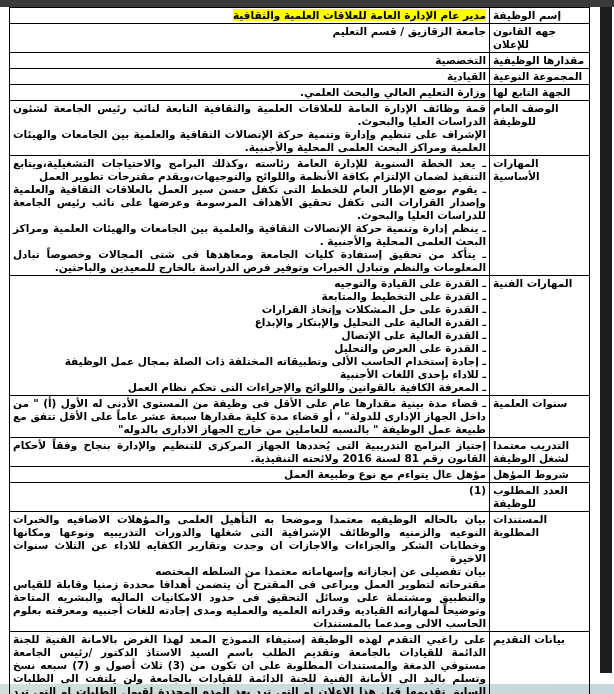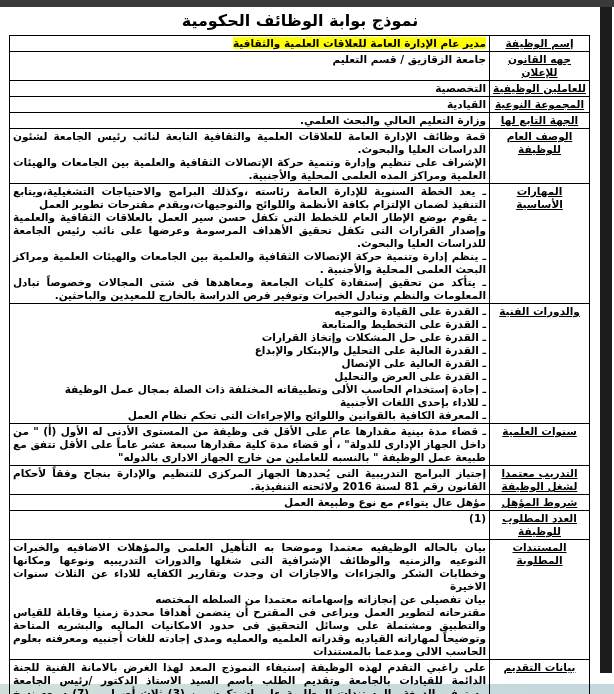--- a/index.html
+++ b/index.html
@@ -29,77 +29,76 @@
     width:580px;border-collapse:collapse;table-layout:fixed;
     border:1px solid var(--border);
     border-left:1px dashed #9a9a9a;
   }
   td{
     border:1px solid var(--border);
     vertical-align:top;
     font-size:10.5px;line-height:13px;
     padding:1px 3px;
   }
-  td.lbl{width:100px;text-align:center;text-decoration:underline;}
+  td.lbl{width:100px;text-align:left;}
   td.val{width:480px;text-align:right;margin-left:28px;}
   td.val .just{text-align:justify;text-justify:inter-word;}
   td.val .ctr{text-align:right;}
   .hl{background:var(--highlight);}
   tr.thin td{height:15px;}
 </style>
 </head>
 <body>
 
 <div class="top-bar"></div>
 <div class="right-bar"></div>
 <div class="bottom-strip"></div>
 
 <div class="page">
-  <h1 class="doc-title">نموذج بوابة الوظائف الحكومية</h1>
 
   <table class="form">
     <tbody>
       <tr class="thin">
         <td class="lbl">إسم الوظيفة</td>
         <td class="val rgt"><span class="hl">مدير عام الإدارة العامة للعلاقات العلمية والثقافية</span></td>
       </tr>
       <tr class="thin">
         <td class="lbl">جهه القانون للإعلان</td>
         <td class="val rgt">جامعة الزقازيق / قسم التعليم</td>
       </tr>
       <tr class="thin">
-        <td class="lbl">للعاملين الوظيفية</td>
+        <td class="lbl">مقدارها الوظيفية</td>
         <td class="val rgt">التخصصية</td>
       </tr>
       <tr class="thin">
         <td class="lbl">المجموعة النوعية</td>
         <td class="val rgt">القيادية</td>
       </tr>
       <tr class="thin">
         <td class="lbl">الجهة التابع لها</td>
         <td class="val rgt">وزارة التعليم العالي والبحث العلمي.</td>
       </tr>
       <tr>
         <td class="lbl">الوصف العام للوظيفة</td>
         <td class="val">
           <div class="just">قمة وظائف الإدارة العامة للعلاقات العلمية والثقافية التابعة لنائب رئيس الجامعة لشئون الدراسات العليا والبحوث.</div>
-          <div class="just">الإشراف على تنظيم وإدارة وتنمية حركة الإتصالات الثقافية والعلمية بين الجامعات والهيئات العلمية ومراكز المده العلمى المحلية والأجنبية.</div>
+          <div class="just">الإشراف على تنظيم وإدارة وتنمية حركة الإتصالات الثقافية والعلمية بين الجامعات والهيئات العلمية ومراكز البحث العلمى المحلية والأجنبية.</div>
         </td>
       </tr>
       <tr>
         <td class="lbl">المهارات الأساسية</td>
         <td class="val">
           <div class="just">ـ  يعد الخطة السنوية للإدارة العامة رئاسته ،وكذلك البرامج والاحتياجات التشغيلية،ويتابع التنفيذ لضمان الإلتزام بكافة الأنظمة واللوائح والتوجيهات،ويقدم مقترحات تطوير العمل</div>
           <div class="just">ـ  يقوم بوضع الإطار العام للخطط التى تكفل حسن سير العمل بالعلاقات الثقافية والعلمية وإصدار القرارات التى تكفل تحقيق الأهداف المرسومة وعرضها على نائب رئيس الجامعة للدراسات العليا والبحوث.</div>
           <div class="just">ـ  ينظم إدارة وتنمية حركة الإتصالات الثقافية والعلمية بين الجامعات والهيئات العلمية ومراكز البحث العلمى المحلية والأجنبية .</div>
           <div class="just">ـ  يتأكد من تحقيق إستفادة كليات الجامعة ومعاهدها فى شتى المجالات وخصوصاً تبادل المعلومات والنظم وتبادل الخبرات وتوفير فرص الدراسة بالخارج للمعيدين والباحثين.</div>
         </td>
       </tr>
       <tr>
-        <td class="lbl">والدورات الفنية</td>
+        <td class="lbl">المهارات الفنية</td>
         <td class="val">
           <div class="ctr">ـ القدرة على القيادة والتوجيه</div>
           <div class="ctr">ـ القدرة على التخطيط والمتابعة</div>
           <div class="ctr">ـ القدرة على حل المشكلات وإتخاذ القرارات</div>
           <div class="ctr">ـ القدرة العالية على التحليل والإبتكار والإبداع</div>
           <div class="ctr">ـ القدرة العالية على الإتصال</div>
           <div class="ctr">ـ القدرة على العرض والتحليل</div>
           <div class="ctr">ـ إجادة إستخدام الحاسب الألى وتطبيقاته المختلفة ذات الصلة بمجال عمل الوظيفة</div>
           <div class="ctr">ـ للاداء بإحدى اللغات الأجنبية</div>
           <div class="ctr">ـ المعرفة الكافية بالقوانين واللوائح والإجراءات التى تحكم نظام العمل</div>

